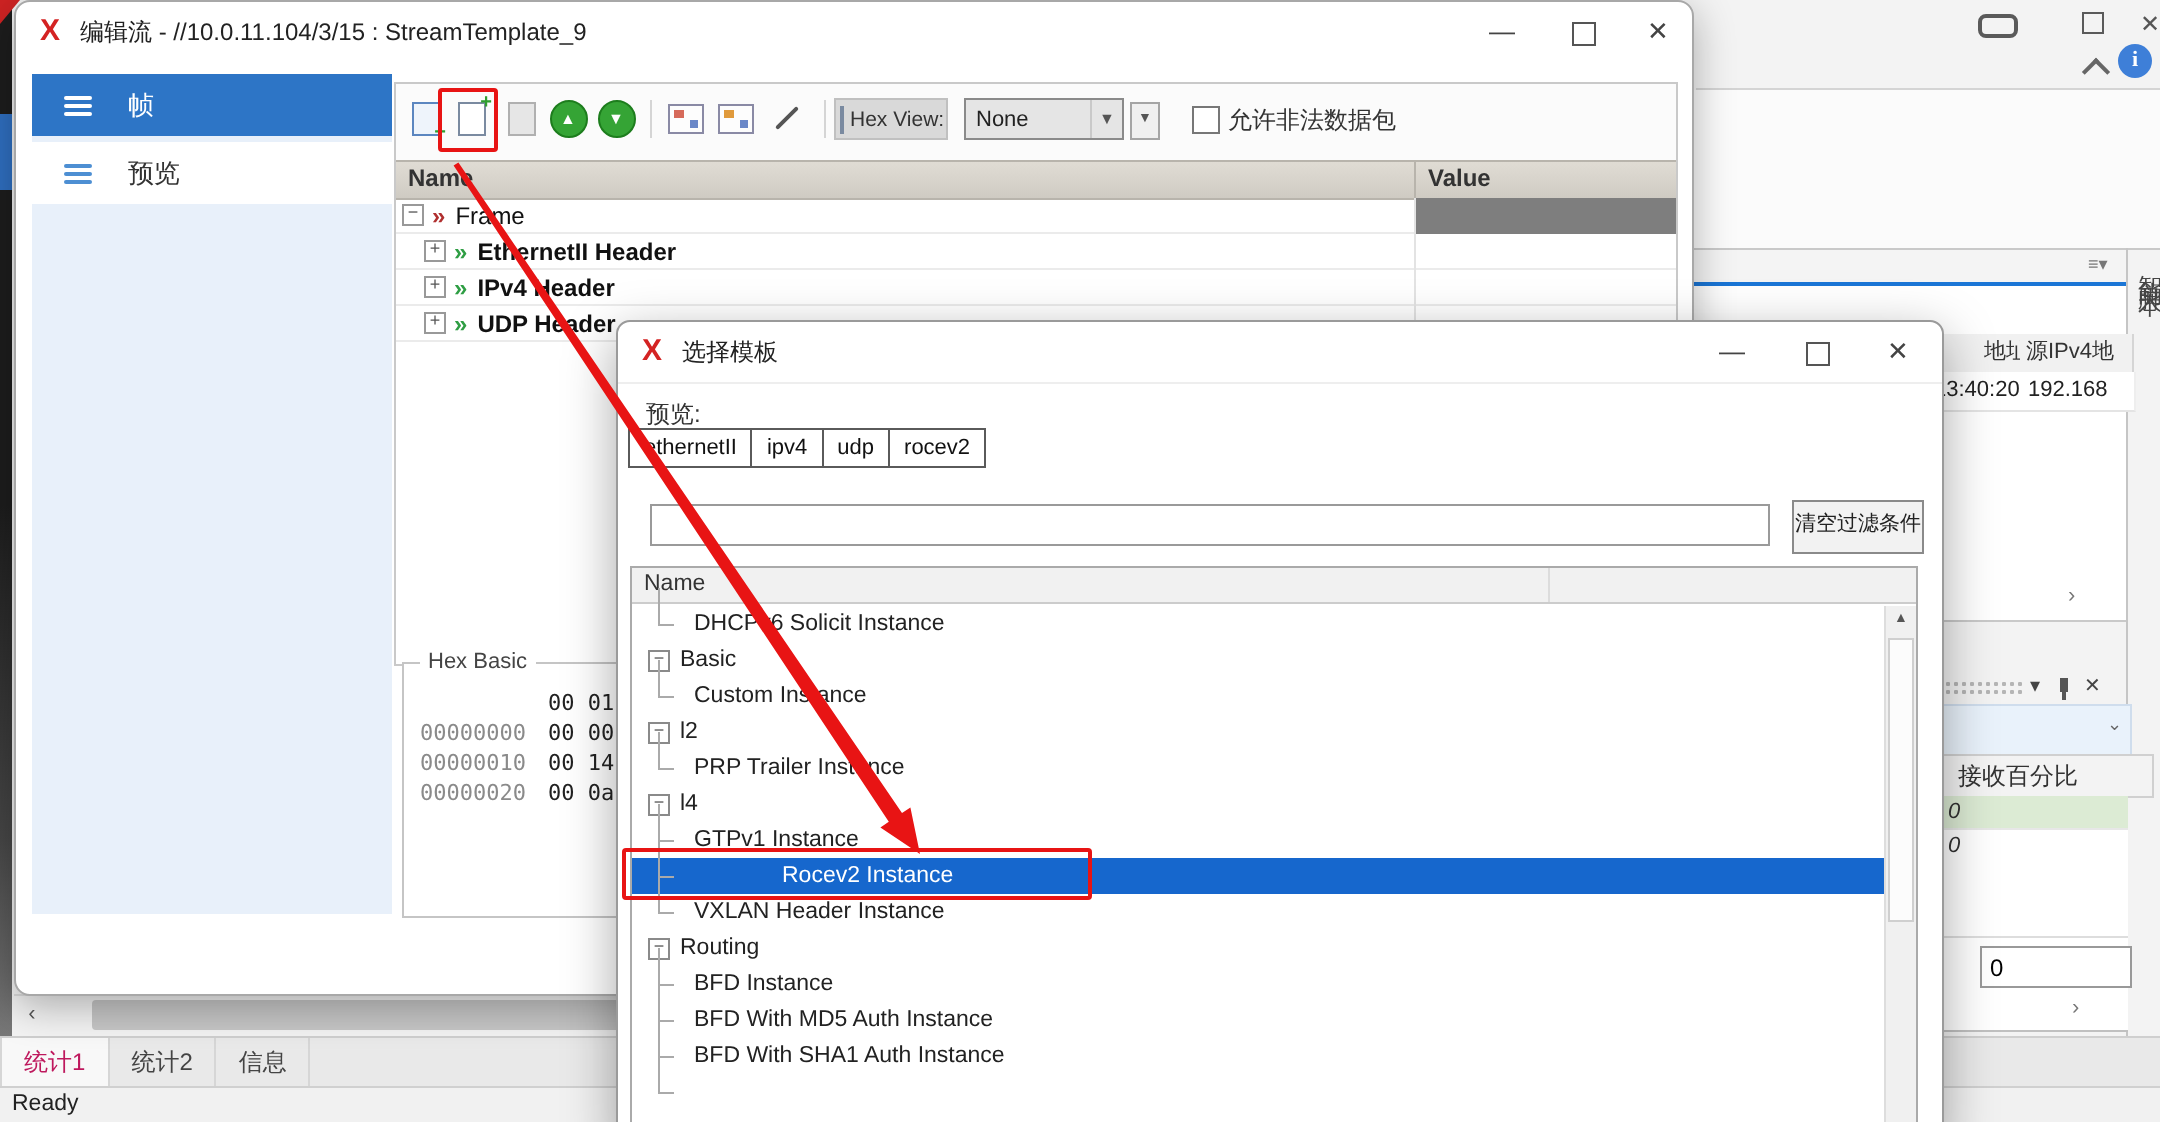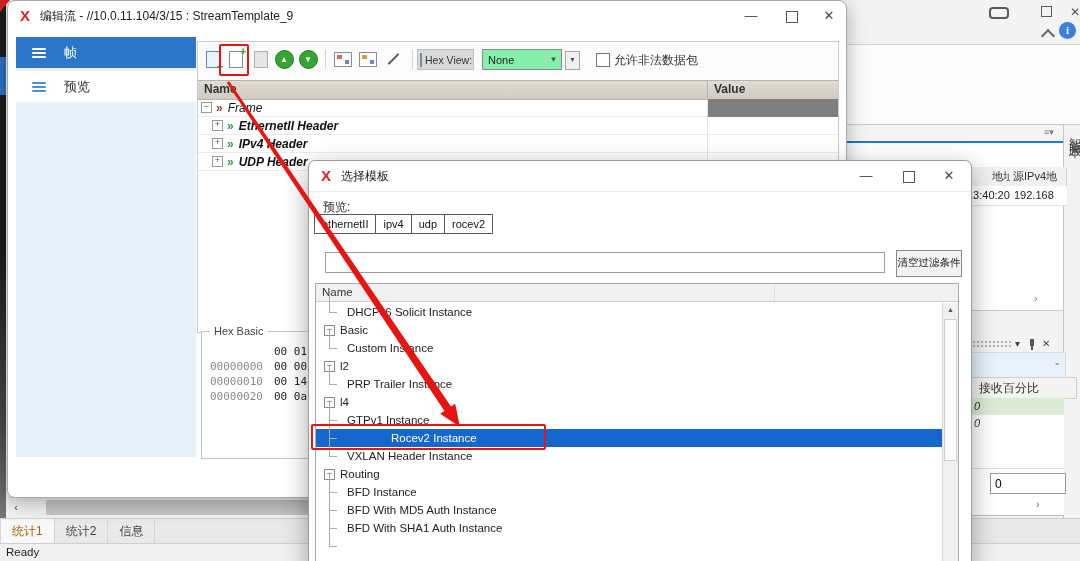--- a/index.html
+++ b/index.html
@@ -42,21 +42,21 @@
   .recv-row.green{background:#dcebd4;}
   .recv-bottom{left:966px;top:430px;width:98px;height:85px;background:#fff;border-bottom:1px solid #c0c0c0;}
   .recv-sep{left:966px;top:468px;width:98px;height:1px;background:#ddd;}
   .recv-input{left:990px;top:473px;width:66px;height:19px;border:1px solid #999;font-size:12px;padding:0 4px;font-family:inherit;}
   
   .hscroll{left:7px;top:497px;width:640px;height:21px;background:#f3f3f3;border-top:1px solid #dcdcdc;border-bottom:1px solid #dcdcdc;}
   .hscroll-btn{left:8px;top:499px;width:16px;height:17px;font-size:11px;color:#555;text-align:center;line-height:16px;}
   .hscroll-thumb{left:46px;top:500px;width:590px;height:15px;background:#c6c6c6;border-radius:2px;}
   .tabs-row{left:0;top:518px;width:1080px;height:25px;background:#e9e9e9;border-top:1px solid #cfcfcf;}
   .btab{display:inline-block;height:24px;line-height:24px;padding:0 11px;font-size:12px;color:#444;border-right:1px solid #d6d6d6;cursor:default;}
-  .btab.active{background:#f8f8f8;color:#a16207;border-left:1px solid #d6d6d6;}
+  .btab.active{background:#f8f8f8;color:#be185d;border-left:1px solid #d6d6d6;}
   .statusbar{left:0;top:543px;width:1080px;height:18px;background:#f1f1f1;border-top:1px solid #d0d0d0;font-size:11.5px;line-height:17px;color:#222;padding-left:6px;box-sizing:border-box;}
 
   
   .ewin{left:7px;top:0;width:838px;height:496px;background:#fff;border:1px solid #a8a8a8;border-radius:8px;
     box-shadow:0 5px 20px rgba(0,0,0,.30);z-index:10;}
   .titlebar{left:0;top:0;right:0;height:30px;}
   .logo{font-weight:bold;color:#d42323;font-size:15px;line-height:30px;}
   .wtitle{font-size:12px;color:#222;line-height:30px;white-space:nowrap;}
   .wctl{top:0;width:30px;height:30px;text-align:center;line-height:30px;color:#444;font-size:13px;cursor:default;}
   .wmax{width:10px;height:10px;border:1.2px solid #555;top:10px;}
@@ -80,36 +80,36 @@
   .plus.br{right:-4px;bottom:-4px;} .plus.tr{right:-4px;top:-4px;}
   .ic-circle{width:17px;height:17px;border-radius:50%;background:#35a435;color:#fff;font-size:8px;line-height:17px;text-align:center;border:1px solid #1d7d1d;}
   .ic-img{position:relative;width:16px;height:13px;border:1px solid #8a8aa5;background:#fdfdfd;}
   .ic-img:before{content:"";position:absolute;left:2px;top:2px;width:5px;height:4px;background:#d66a5a;}
   .ic-img:after{content:"";position:absolute;right:2px;bottom:2px;width:4px;height:4px;background:#6a88c8;}
   .ic-img.orange:before{background:#e09a3c;}
   .ic-pencil{width:15px;height:2px;background:#555;transform:rotate(-45deg);border-radius:1px;}
   .hexchip{left:219px;top:7px;width:57px;height:21px;background:#d9d9d9;border:1px solid #c0c0c0;display:flex;align-items:center;gap:3px;padding:0 2px;box-sizing:border-box;}
   .hexchip .ic-page{width:9px;height:12px;}
   .hexchip-label{font-size:10.5px;color:#333;white-space:nowrap;}
-  .combo{left:284px;top:7px;width:80px;height:21px;border:1px solid #8a8a8a;background:#86efac;display:flex;align-items:center;box-sizing:border-box;cursor:pointer;}
+  .combo{left:284px;top:7px;width:80px;height:21px;border:1px solid #8a8a8a;background:#e5e5e5;display:flex;align-items:center;box-sizing:border-box;cursor:pointer;}
   .combo-val{flex:1;font-size:11px;padding-left:5px;color:#222;}
   .combo-dd{width:15px;height:100%;border-left:1px solid #c9c9c9;font-size:8px;color:#555;text-align:center;line-height:19px;}
   .dropbtn{left:367px;top:9px;width:13px;height:17px;border:1px solid #a5a5a5;background:#f0f0f0;font-size:7px;color:#555;text-align:center;line-height:16px;cursor:pointer;}
   .cbx{left:398px;top:11px;width:12px;height:12px;border:1px solid #777;background:#fff;cursor:pointer;}
   .cbx-label{left:416px;top:6px;font-size:12px;color:#333;line-height:24px;}
   
   .thead{left:0;top:38px;right:0;height:18px;background:linear-gradient(#e0dcd4,#cfcbc3);border-top:1px solid #b8b4ac;border-bottom:1px solid #b8b4ac;}
   .thead .hc{position:absolute;top:0;height:18px;line-height:17px;font-size:12px;font-weight:bold;color:#333;padding-left:6px;box-sizing:border-box;}
   .hc-name{left:0;width:509px;}
   .hc-value{left:509px;right:0;border-left:1px solid #b8b4ac;}
   .tbody{left:0;top:57px;right:0;}
   .t-row{position:relative;height:17px;display:flex;align-items:center;border-bottom:1px solid #ebebeb;cursor:default;}
   .t-exp{width:9px;height:9px;border:1px solid #999;background:#fff;font-size:9px;line-height:7px;text-align:center;color:#555;margin-right:4px;flex:none;}
   .t-arr{font-size:12px;font-weight:bold;margin-right:5px;line-height:14px;}
-  .t-lbl{font-size:12px;color:#111;font-style:italic;}
+  .t-lbl{font-size:12px;color:#111;}
   .t-lbl.b{font-weight:bold;}
   .t-val{position:absolute;left:509px;right:0;top:0;bottom:-1px;border-left:1px solid #e3e3e3;}
   .t-val.sel{background:#7e7e7e;}
   
   .hexed{left:193px;top:330px;width:360px;height:126px;border:1px solid #c5c5c5;background:#fff;}
   .hexed-legend{position:absolute;top:-7px;left:8px;background:#fff;padding:0 4px;font-size:11px;color:#444;}
   .hx{font-family:"DejaVu Sans Mono","Liberation Mono",monospace;font-size:11px;line-height:15px;white-space:pre;}
   .hx-head{position:absolute;left:72px;top:12px;color:#222;}
   .hx-rows{position:absolute;left:8px;top:27px;}
   .hx-row{height:15px;}

